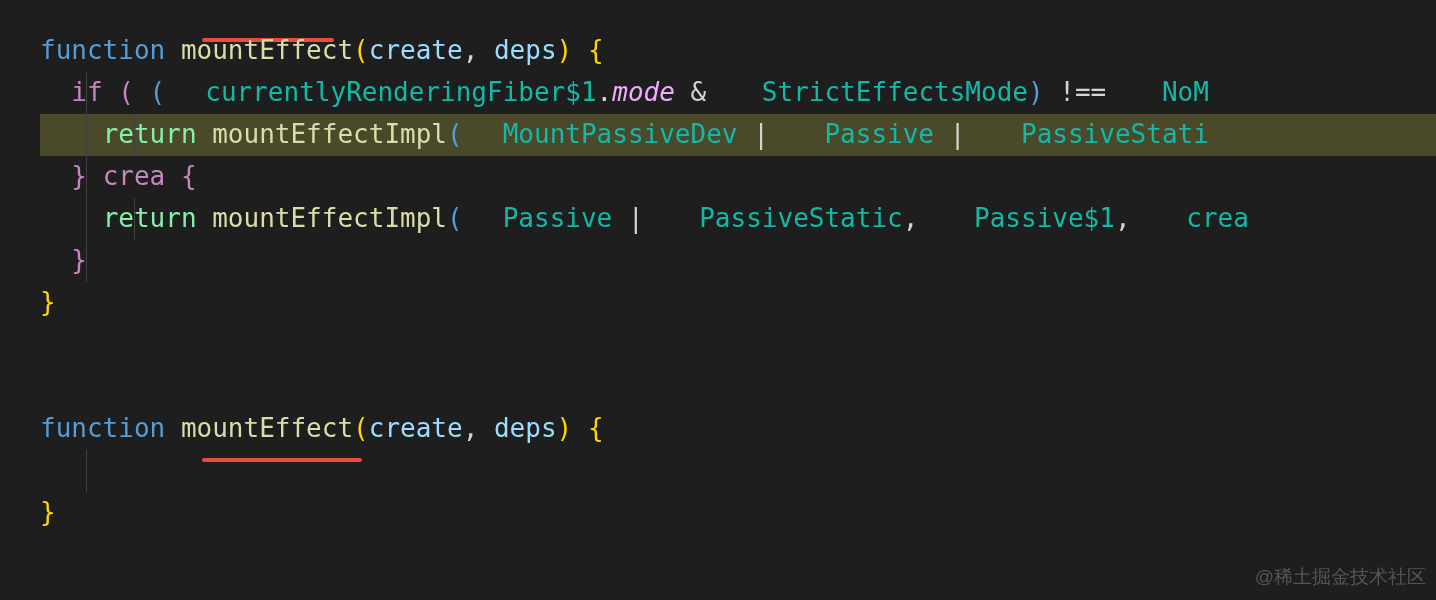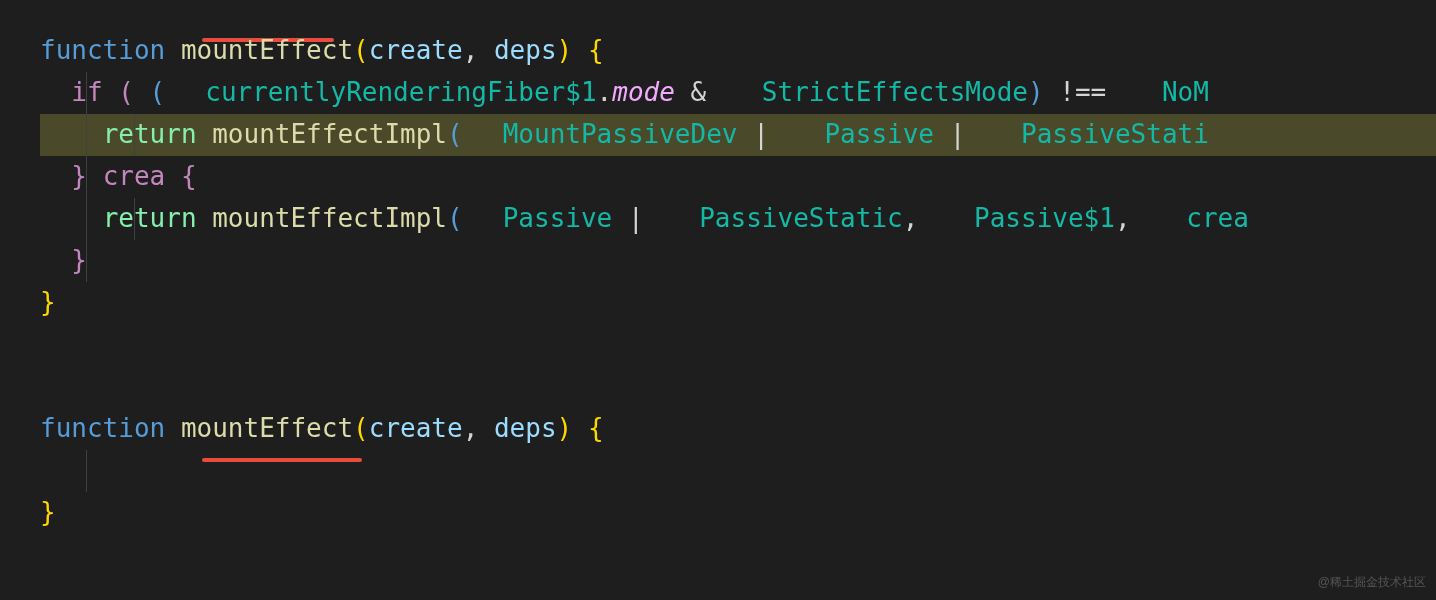--- a/index.html
+++ b/index.html
@@ -59,21 +59,21 @@
       border-radius: 2px;
     }
     .ul1 { left: 202px; top: 38px; width: 132px; }
     .ul2 { left: 202px; top: 458px; width: 160px; }
     
     .watermark {
       position: absolute;
       right: 10px;
       bottom: 8px;
       color: #555;
-      font-size: 12px;
+      font-size: 19px;
       font-family: sans-serif;
     }
     
     pre {
       font-family: inherit;
       white-space: pre;
     }
   </style>
 </head>
 <body>

